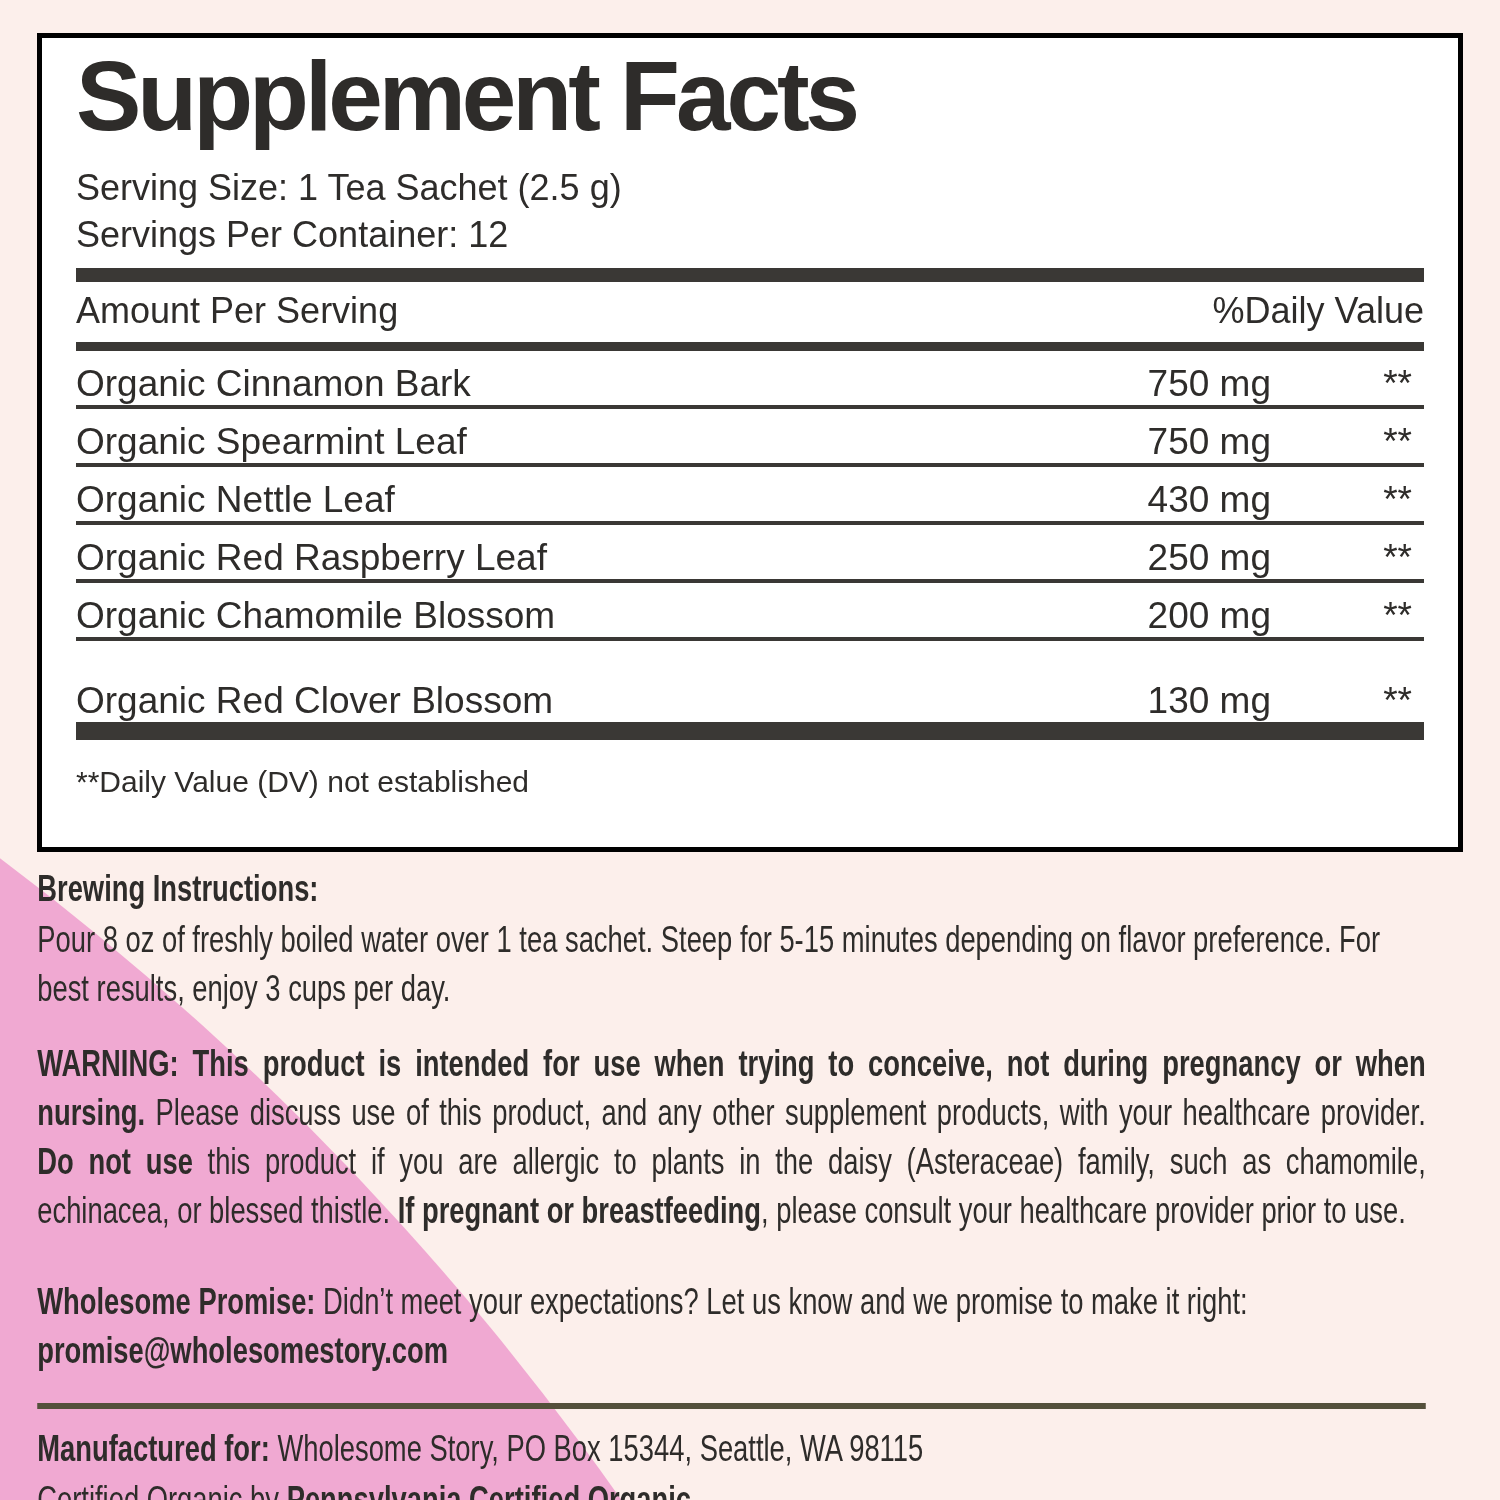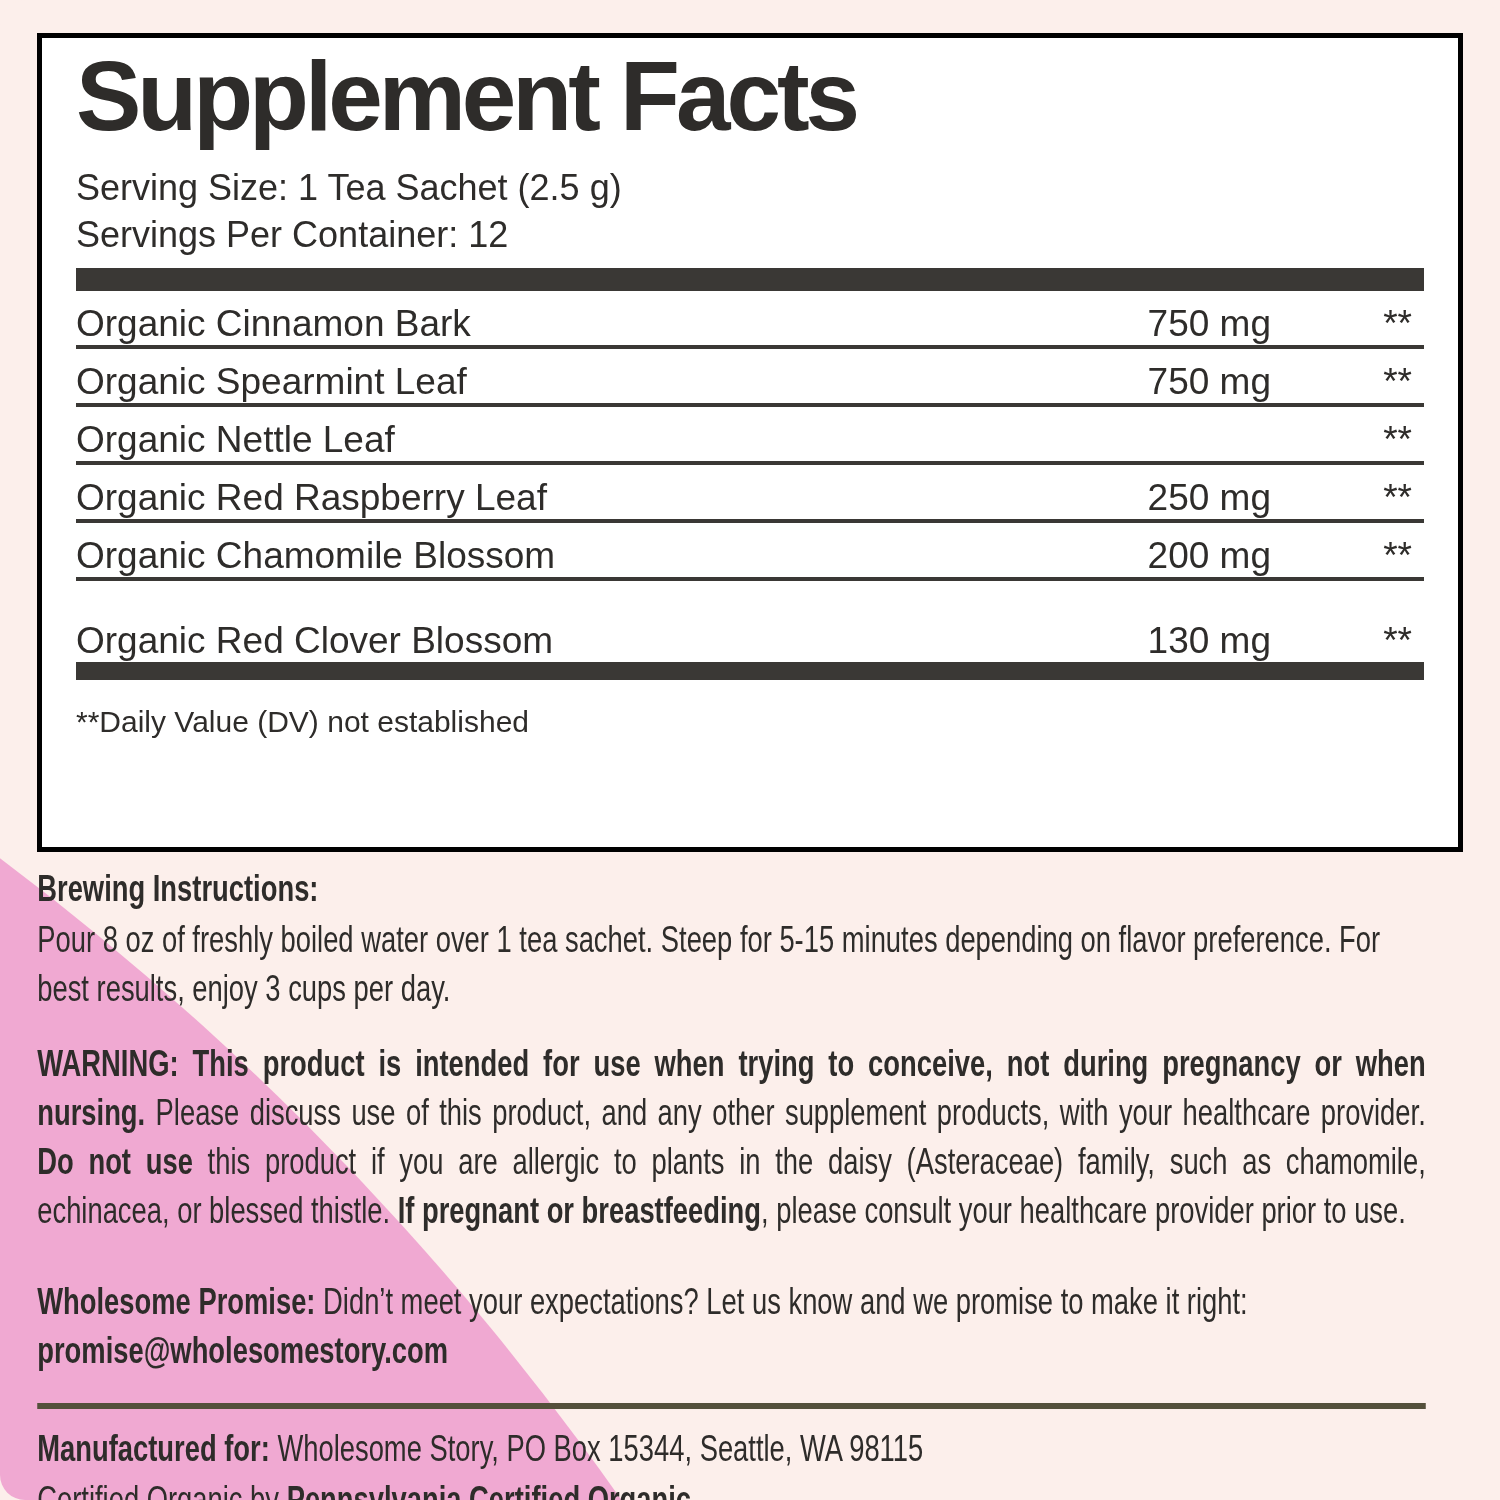--- a/index.html
+++ b/index.html
@@ -12,21 +12,21 @@
     --border:#000000;
   }
   *{box-sizing:border-box;}
   html,body{margin:0;padding:0;}
   body{
     width:1500px;height:1500px;
     font-family:"Liberation Sans", sans-serif;
     color:var(--text);
     background:var(--bg);
   }
-  .page{position:relative;width:1500px;height:1500px;background:var(--bg);overflow:hidden;border-radius:25px;}
+  .page{position:relative;width:1500px;height:1500px;background:var(--bg);overflow:hidden;}
 
   
   .facts-box{
     position:absolute;left:37px;top:33px;width:1426px;height:819px;
     background:var(--panel);
     border:5px solid var(--border);
     padding:0 34px;
   }
   .title{
     margin:6px 0 0 0;
@@ -87,36 +87,41 @@
 <div class="page">
 
   <div class="facts-box">
     <h1 class="title">Supplement Facts</h1>
 
     <div class="serving-line serving-first">Serving Size: 1 Tea Sachet (2.5 g)</div>
     <div class="serving-line">Servings Per Container: 12</div>
 
     <div class="bar bar-thick"></div>
 
+    <div class="table-header">
+      <span>Amount Per Serving</span>
+      <span>%Daily Value</span>
+    </div>
 
     <div class="bar bar-medium"></div>
 
     <div class="rows">
       <div class="ingredient-row">
         <span class="ing-name">Organic Cinnamon Bark</span>
         <span class="ing-amount">750 mg</span>
         <span class="ing-dv">**</span>
       </div>
       <div class="ingredient-row">
         <span class="ing-name">Organic Spearmint Leaf</span>
         <span class="ing-amount">750 mg</span>
         <span class="ing-dv">**</span>
       </div>
       <div class="ingredient-row">
         <span class="ing-name">Organic Nettle Leaf</span>
+        <span class="ing-amount">430 mg</span>
         <span class="ing-dv">**</span>
       </div>
       <div class="ingredient-row">
         <span class="ing-name">Organic Red Raspberry Leaf</span>
         <span class="ing-amount">250 mg</span>
         <span class="ing-dv">**</span>
       </div>
       <div class="ingredient-row">
         <span class="ing-name">Organic Chamomile Blossom</span>
         <span class="ing-amount">200 mg</span>

